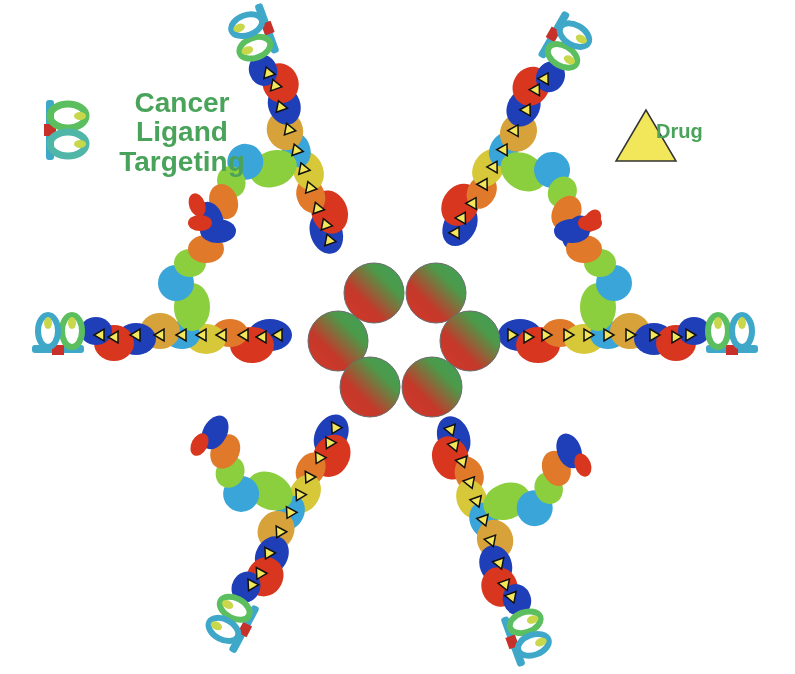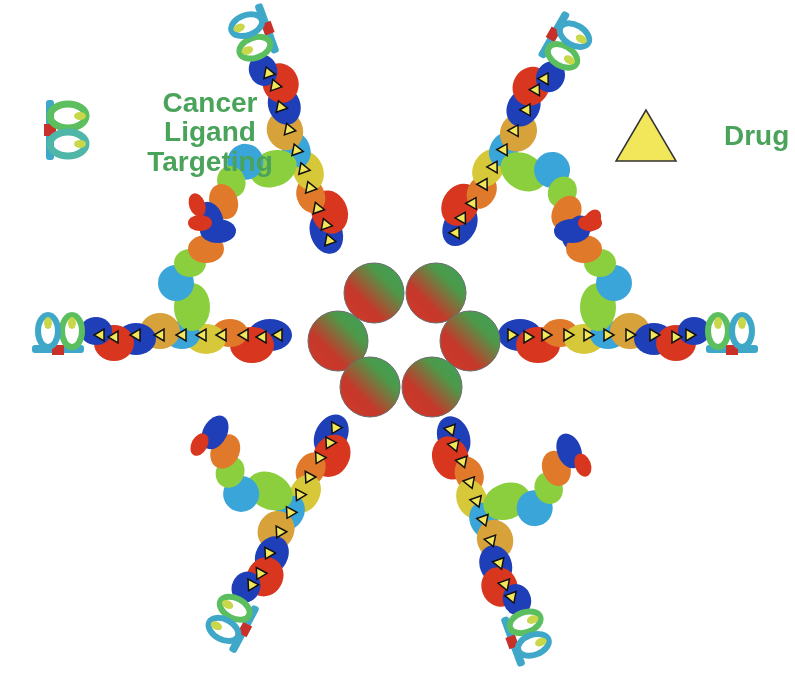--- a/index.html
+++ b/index.html
@@ -1,20 +1,20 @@
 <!DOCTYPE html>
 <html><head>
 <meta charset="utf-8">
 <style>
   html, body { margin: 0; padding: 0; background: #ffffff; }
   body { width: 795px; height: 674px; position: relative; overflow: hidden; font-family: "Liberation Sans", sans-serif; }
   #stage { position: absolute; left: 0; top: 0; width: 795px; height: 674px; }
-  .label { position: absolute; color: #4aa35a; font-weight: bold; font-family: "Liberation Sans", sans-serif; text-align: center; line-height: 1.05; margin-left: 28px; }
+  .label { position: absolute; color: #4aa35a; font-weight: bold; font-family: "Liberation Sans", sans-serif; text-align: center; line-height: 1.05; }
   #label-ligand { left: 112px; top: 88px; width: 140px; font-size: 28px; }
-  #label-drug { left: 696px; top: 121px; font-size: 28px; text-align: left; }
+  #label-drug { left: 656px; top: 121px; font-size: 20px; text-align: left; }
 </style>
 </head>
 <body>
 
 <div id="stage">
   <svg width="795" height="674" viewBox="0 0 795 674" xmlns="http://www.w3.org/2000/svg">
     <defs>
       <linearGradient id="np" x1="0" y1="1" x2="1" y2="0">
         <stop offset="0" stop-color="#d23a2a"></stop>
         <stop offset="0.35" stop-color="#c5382a"></stop>

